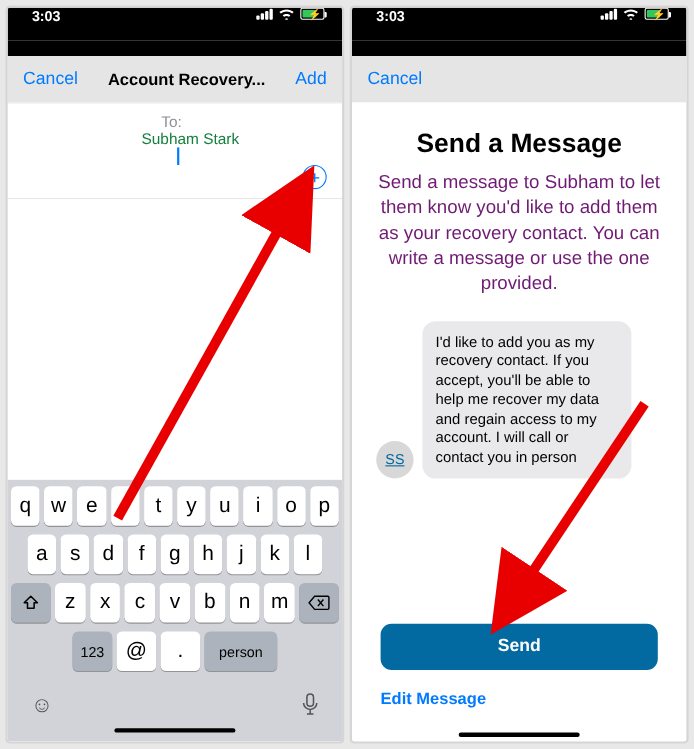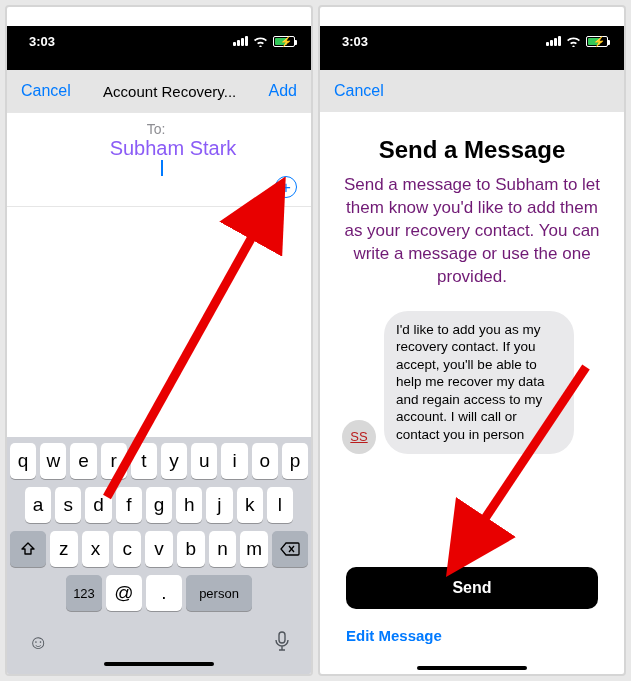--- a/index.html
+++ b/index.html
@@ -14,24 +14,23 @@
     background: #fff;
     border: 2px solid #d5d5d5;
     border-radius: 4px;
     position: relative;
     overflow: hidden;
     display: flex; flex-direction: column;
   }
   
   .status-bar {
     background: #000; color: #fff;
-    height: 30px; display: flex; align-items: center;
+    height: 30px; display: flex; align-items: flex-start;
     padding: 0 16px 0 22px; font-size: 13px; font-weight: 600;
     justify-content: space-between;
-    margin-top: 19px;
   }
   .status-right { display: flex; align-items: center; gap: 5px; }
   .sig-dots { display: flex; gap: 1px; align-items: flex-end; }
   .sig-dots span { width: 3px; background: #fff; border-radius: 1px; display: block; }
   .sig-dots span:nth-child(1){height:4px;}
   .sig-dots span:nth-child(2){height:6px;}
   .sig-dots span:nth-child(3){height:8px;}
   .sig-dots span:nth-child(4){height:10px;}
   .wifi-icon svg { display:block; }
   .battery { width:22px; height:11px; border:1px solid #fff; border-radius:2px; position:relative; }
@@ -39,30 +38,30 @@
   .battery-fill { position:absolute; left:1px; top:1px; bottom:1px; width:60%; background:#34c759; border-radius:1px;}
   .battery .bolt { position:absolute; left:6px; top:-1px; font-size:10px; color:#fff;}
   
   .spacer-black { background:#000; height:14px; }
   
   .nav-bar {
     height: 42px; display:flex; align-items:center; justify-content:space-between;
     padding:0 14px; background:#e5e5e5;
   }
   .nav-link { color:#007aff; font-size:16px; cursor:pointer; }
-  .nav-title { font-weight:400; font-size:15px; color:#000;}
+  .nav-title { font-weight:700; font-size:15px; color:#000;}
   
   .to-row {
     display:flex; align-items:center; padding:8px 14px;
     border-top:1px solid #e6e6e6; border-bottom:1px solid #e6e6e6;
     background:#fff;
     flex-direction:column;
   }
   .to-label { color:#8e8e93; font-size:14px; margin-right:6px;}
-  .to-name { color:#8b5cf6; font-size:20px;margin-left:28px; }
+  .to-name { color:#15803d; font-size:14px;margin-left:28px; }
   .cursor { width:1.5px; height:16px; background:#007aff; margin-left:6px;}
   .plus-btn { margin-left:auto; width:22px; height:22px; border:1.5px solid #007aff; border-radius:50%; display:flex; align-items:center; justify-content:center; color:#007aff; font-size:17px; line-height:1; cursor:pointer;}
   .blank { flex:1; background:#fff; position:relative;}
   
   .keyboard { background:#d1d3d9; padding:6px 3px 4px; }
   .krow { display:flex; justify-content:center; gap:4px; margin-bottom:8px;}
   .key {
     background:#fff; border-radius:5px; height:36px;
     box-shadow:0 1px 0 rgba(0,0,0,.3);
     display:flex; align-items:center; justify-content:center;
@@ -78,23 +77,23 @@
   .key-dot { flex:0 0 36px;}
   .key-return { flex:0 0 66px; font-size:13px;}
   .kb-bottom { display:flex; justify-content:space-between; padding:4px 18px 0;}
   .kb-bottom span { font-size:20px; color:#50555c; cursor:pointer;}
   .home-ind { width:110px; height:4px; background:#000; border-radius:3px; margin:6px auto 4px;}
   
   .right-body { flex:1; padding:18px 18px 0; display:flex; flex-direction:column; position:relative;}
   .big-title { font-size:24px; font-weight:700; text-align:center; margin:6px 0 10px;}
   .sub-text { font-size:17px; text-align:center; color:#701a75; line-height:1.35; margin-bottom:22px;}
   .msg-row { display:flex; align-items:flex-end; gap:8px; padding:0 4px;}
-  .avatar { width:34px; height:34px; border-radius:50%; background:#d8d8d8; color:#b91c1c; font-size:13px; display:flex; align-items:center; justify-content:center; font-weight:500;text-decoration:underline;}
-  .bubble { background:#e9e9eb; border-radius:24px; padding:10px 12px; font-size:13.5px; line-height:1.3; color:#000; max-width:190px;}
-  .btn-primary { background:#000000; color:#fff; font-size:16px; font-weight:600; text-align:center; padding:12px; border-radius:10px; margin:0 8px 10px; cursor:pointer;}
+  .avatar { width:34px; height:34px; border-radius:50%; background:#d8d8d8; color:#0369a1; font-size:13px; display:flex; align-items:center; justify-content:center; font-weight:500;text-decoration:underline;}
+  .bubble { background:#e9e9eb; border-radius:12px; padding:10px 12px; font-size:13.5px; line-height:1.3; color:#000; max-width:190px;}
+  .btn-primary { background:#0369a1; color:#fff; font-size:16px; font-weight:600; text-align:center; padding:12px; border-radius:10px; margin:0 8px 10px; cursor:pointer;}
   .btn-secondary { color:#007aff; font-size:15px; font-weight:600; text-align:left; padding:8px; cursor:pointer; margin-bottom:8px;}
   
   .arrow { position:absolute; pointer-events:none; }
 </style>
 </head>
 <body>
 
 <div class="phone">
   <div class="status-bar">
     <span>3:03</span>

